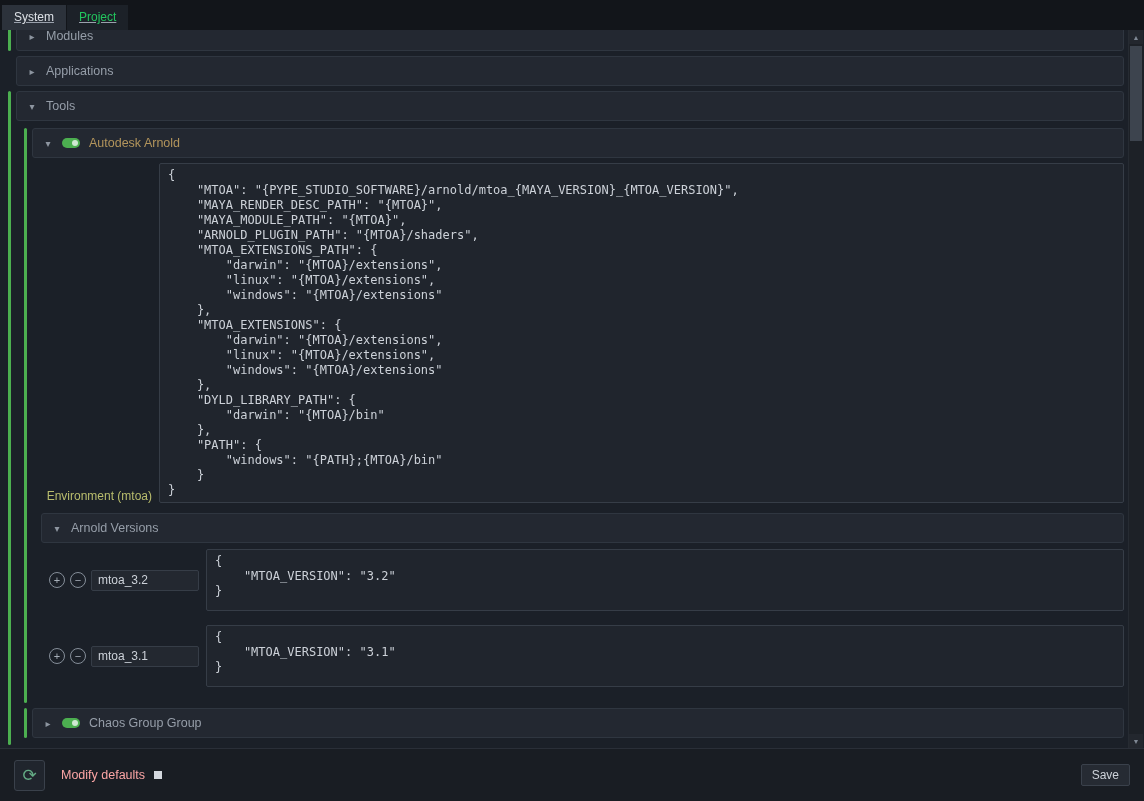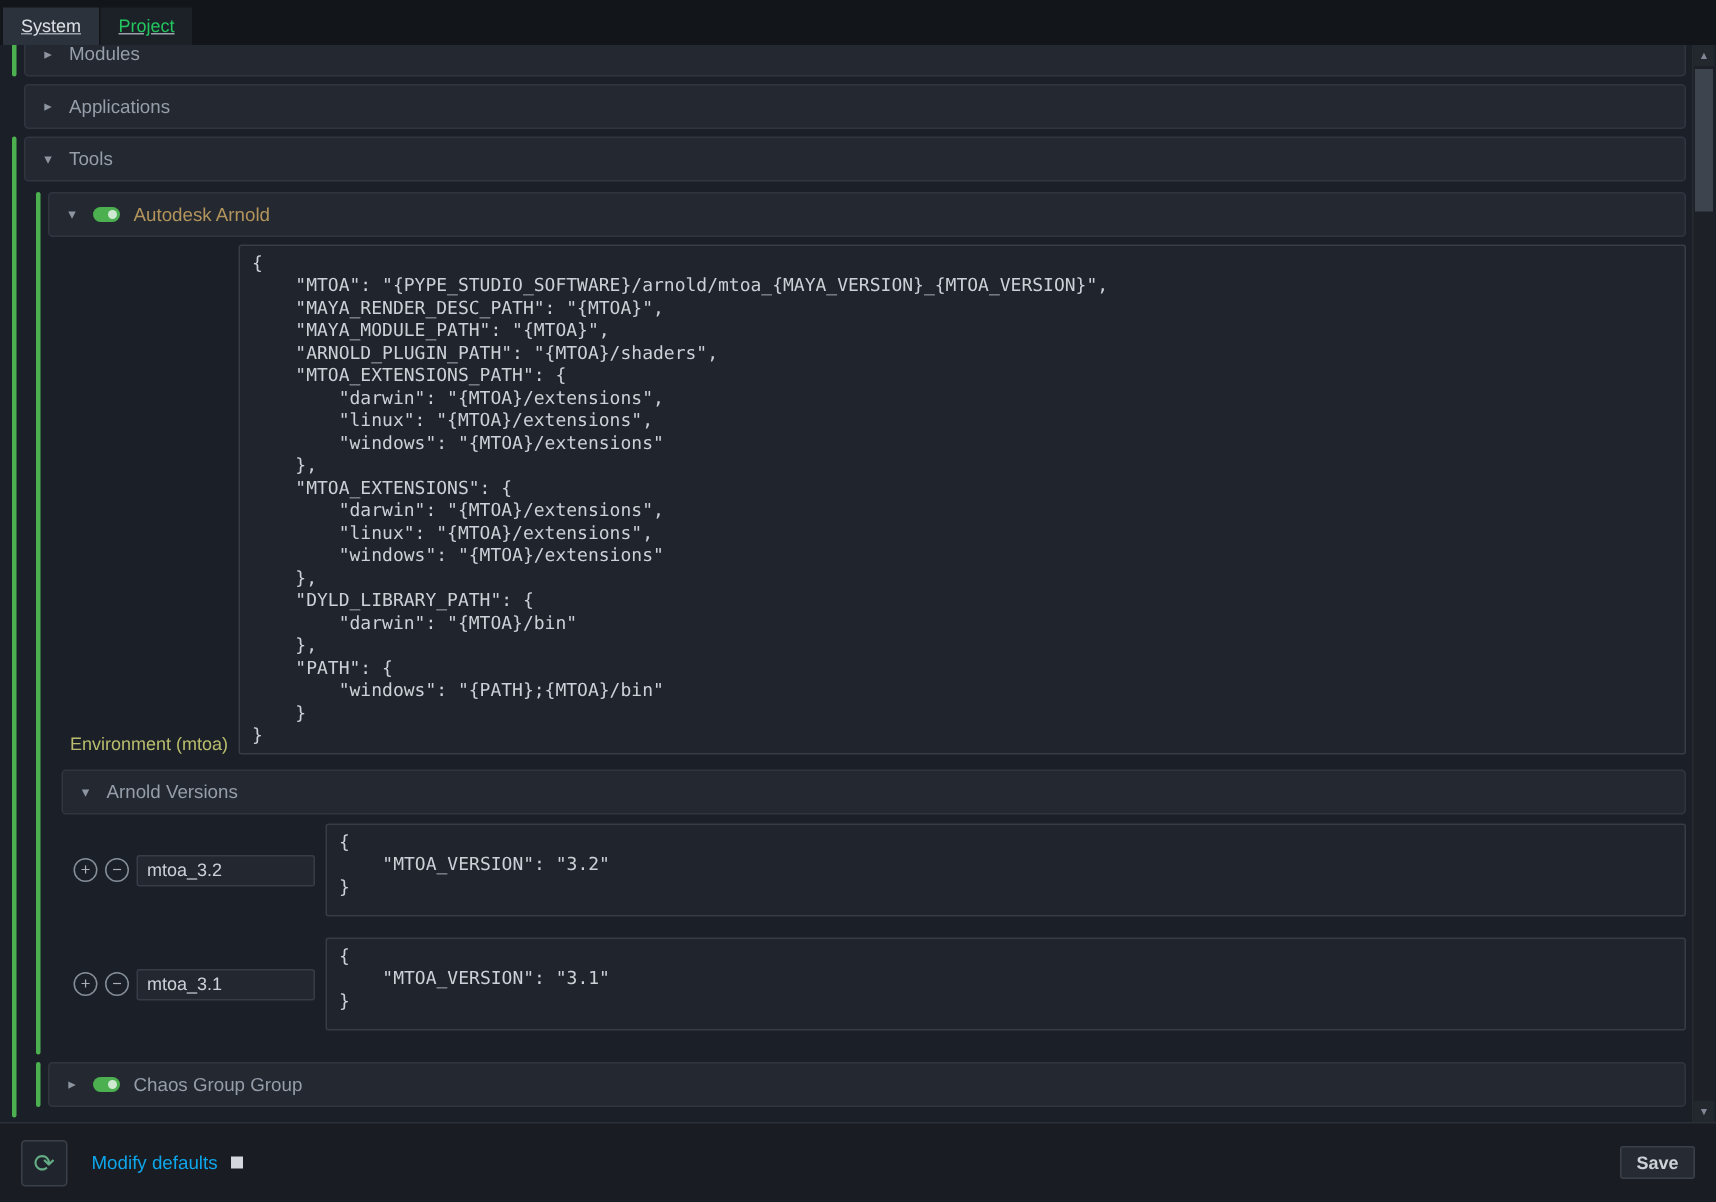--- a/index.html
+++ b/index.html
@@ -124,21 +124,21 @@
     color: #a8b0ba;
     font-size: 11px;
     line-height: 13px;
     text-align: center;
     padding: 0;
     margin-right: 5px;
     cursor: pointer;
     flex: none;
   }
   .ver-key {
-    width: 119px; height: 21px;
+    width: 108px; height: 21px;
     flex: none;
     background: #232830;
     border: 1px solid #363d47;
     border-radius: 2px;
     color: #ccd1d8;
     font-family: "Liberation Sans", sans-serif;
     font-size: 12px;
     padding: 1px 6px;
     margin-right: 7px;
     outline: none;
@@ -161,37 +161,36 @@
     background: #20252d;
     border: 1px solid #3a414b;
     border-radius: 3px;
     color: #64ac85;
     font-size: 17px;
     line-height: 27px;
     text-align: center;
     padding: 0;
     cursor: pointer;
   }
-  .modify-label { margin-left: 16px; font-size: 12.5px; color: #0ea5e9; }
+  .modify-label { margin-left: 16px; font-size: 12.5px; color: #fca5a5; }
   .modify-square {
     width: 8px; height: 8px;
     background: #d4d8de;
     margin-left: 9px;
     display: inline-block;
   }
   .save-btn {
     margin-left: auto;
     background: #262b33;
     border: 1px solid #3a414b;
     border-radius: 2px;
     color: #cdd2d9;
     font-size: 12px;
     padding: 3px 10px;
     cursor: pointer;
-    font-weight: bold;
   }
 
   
   .scrollbar {
     position: absolute;
     top: 0; right: 1px; bottom: 0;
     width: 15px;
     background: #1d2127;
     border-left: 1px solid #262b32;
     display: flex;

